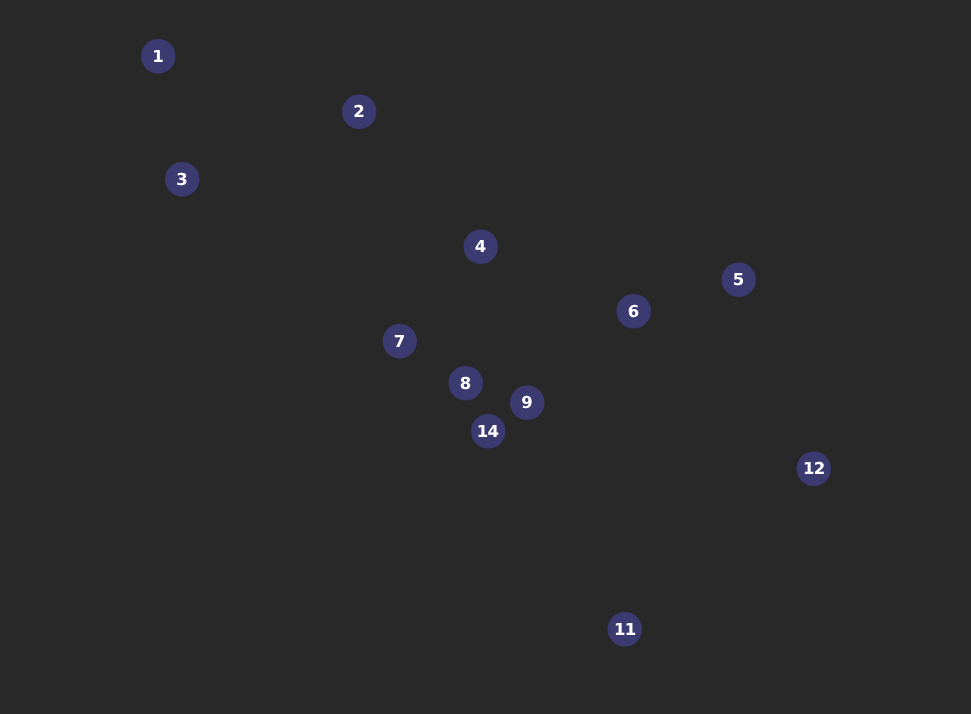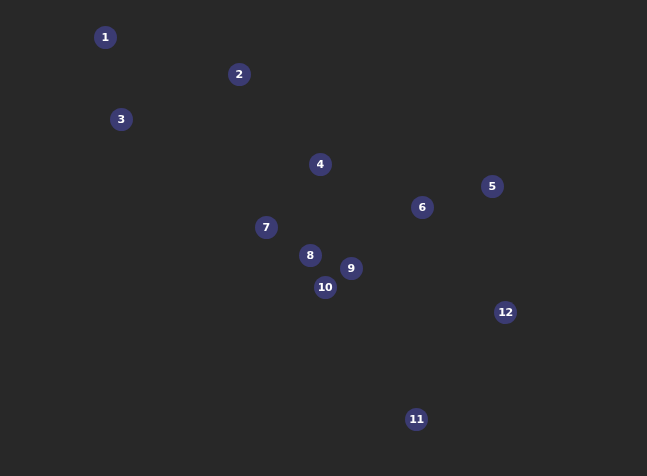--- a/index.html
+++ b/index.html
@@ -40,16 +40,16 @@
 <div id="canvas" style="background: rgb(40, 40, 40); width: 647px; height: 476px;">
     <div class="target" style="left: 93.5px; top: 25.5px; width: 23px; height: 23px; background: rgb(59, 59, 114); color: rgb(255, 255, 255);">1</div>
     <div class="target" style="left: 227.5px; top: 62.5px; width: 23px; height: 23px; background: rgb(59, 59, 114); color: rgb(255, 255, 255);">2</div>
     <div class="target" style="left: 109.5px; top: 107.5px; width: 23px; height: 23px; background: rgb(59, 59, 114); color: rgb(255, 255, 255);">3</div>
     <div class="target" style="left: 308.5px; top: 152.5px; width: 23px; height: 23px; background: rgb(59, 59, 114); color: rgb(255, 255, 255);">4</div>
     <div class="target" style="left: 480.5px; top: 174.5px; width: 23px; height: 23px; background: rgb(59, 59, 114); color: rgb(255, 255, 255);">5</div>
     <div class="target" style="left: 410.5px; top: 195.5px; width: 23px; height: 23px; background: rgb(59, 59, 114); color: rgb(255, 255, 255);">6</div>
     <div class="target" style="left: 254.5px; top: 215.5px; width: 23px; height: 23px; background: rgb(59, 59, 114); color: rgb(255, 255, 255);">7</div>
     <div class="target" style="left: 298.5px; top: 243.5px; width: 23px; height: 23px; background: rgb(59, 59, 114); color: rgb(255, 255, 255);">8</div>
     <div class="target" style="left: 339.5px; top: 256.5px; width: 23px; height: 23px; background: rgb(59, 59, 114); color: rgb(255, 255, 255);">9</div>
-    <div class="target" style="left: 313.5px; top: 275.5px; width: 23px; height: 23px; background: rgb(59, 59, 114); color: rgb(255, 255, 255);">10</div>
+    <div class="target" style="left: 313.5px; top: 275.5px; width: 23px; height: 23px; background: rgb(59, 59, 114); color: rgb(255, 255, 255);">14</div>
     <div class="target" style="left: 405px; top: 407.5px; width: 23px; height: 23px; background: rgb(59, 59, 114); color: rgb(255, 255, 255);">11</div>
-    <div class="target" style="left: 494px; top: 300.5px; width: 23px; height: 23px; background: rgb(59, 59, 114); color: rgb(255, 255, 255);">12</div>
+    <div class="target" style="left: 531px; top: 300.5px; width: 23px; height: 23px; background: rgb(59, 59, 114); color: rgb(255, 255, 255);">12</div>
   </div>
 
 </body></html>

